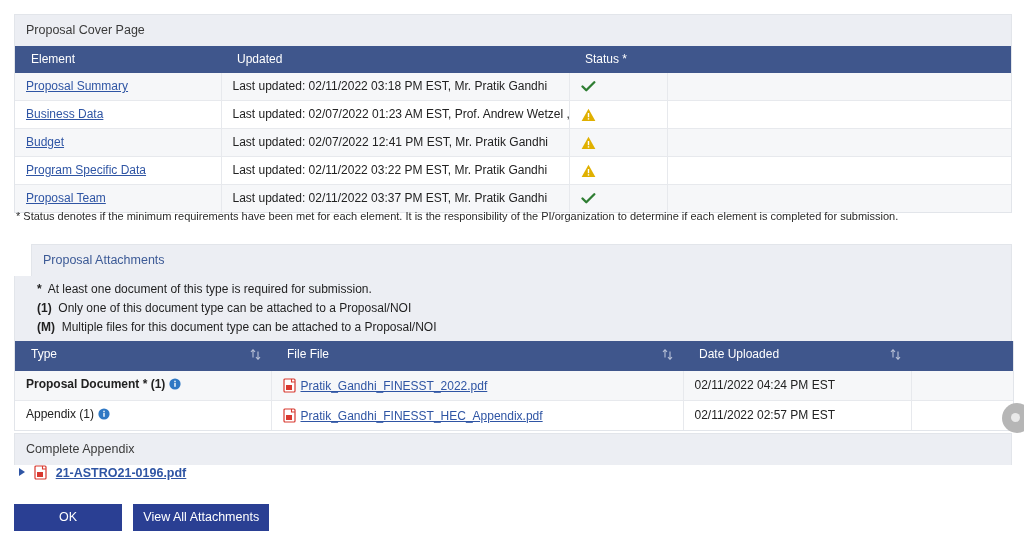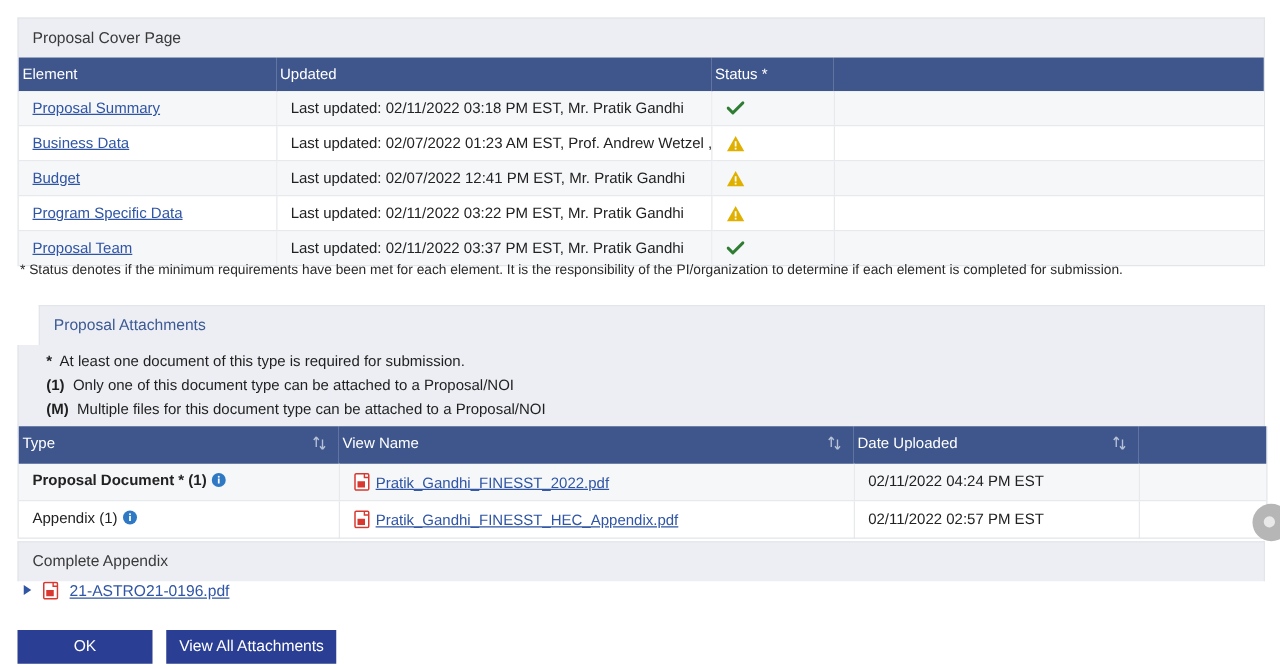--- a/index.html
+++ b/index.html
@@ -48,21 +48,21 @@
     border-collapse: collapse;
     width: 100%;
     table-layout: fixed;
   }
   table.grid thead th {
     background: #3f568c;
     color: #ffffff;
     font-size: 12px;
     font-weight: normal;
     text-align: left;
-    padding: 6px 10px 7px 3px;
+    padding: 6px 10px 7px 16px;
     line-height: 14px;
     border: none;
     vertical-align: middle;
     white-space: nowrap;
   }
   table.grid tbody td {
     font-size: 12px;
     padding: 6px 10px 6px 11px;
     line-height: 15px;
     border-bottom: 1px solid #e7e9ed;
@@ -272,21 +272,21 @@
           <th>
             <span>Type</span>
             <span class="sorticon">
               <svg width="11" height="13" viewBox="0 0 11 13">
                 <path d="M3 9.5 L3 1.5 M3 1.5 L1 4 M3 1.5 L5 4" stroke="#ccd3e4" stroke-width="1.1" fill="none"></path>
                 <path d="M8 3.5 L8 11.5 M8 11.5 L6 9 M8 11.5 L10 9" stroke="#ccd3e4" stroke-width="1.1" fill="none"></path>
               </svg>
             </span>
           </th>
           <th>
-            <span>View Name</span>
+            <span>File File</span>
             <span class="sorticon">
               <svg width="11" height="13" viewBox="0 0 11 13">
                 <path d="M3 9.5 L3 1.5 M3 1.5 L1 4 M3 1.5 L5 4" stroke="#ccd3e4" stroke-width="1.1" fill="none"></path>
                 <path d="M8 3.5 L8 11.5 M8 11.5 L6 9 M8 11.5 L10 9" stroke="#ccd3e4" stroke-width="1.1" fill="none"></path>
               </svg>
             </span>
           </th>
           <th>
             <span>Date Uploaded</span>
             <span class="sorticon">
@@ -329,21 +329,21 @@
             <td></td>
           </tr>
         </tbody>
     </table>
   </div>
 
   <div class="panel" style="left:14px; top:433px; width:998px;">
     <div class="panel-head">Complete Appendix</div>
   </div>
 
-  <div style="position:absolute; left:18px; top:465px;">
+  <div style="position:absolute; left:18px; top:465px;font-weight:bold;">
     <span class="tri">
       <svg width="8" height="10" viewBox="0 0 8 10">
           <path d="M1 1 L7 5 L1 9 Z" fill="#2f55a4"></path>
         </svg>
     </span>
     <span>
       <svg class="pdfico" width="13" height="15" viewBox="0 0 13 15">
         <rect x="1" y="1" width="11" height="13" rx="1" fill="#ffffff" stroke="#d8382f" stroke-width="1.2"></rect>
         <path d="M8.5 1 L8.5 4 L11.8 4" fill="none" stroke="#d8382f" stroke-width="1.1"></path>
         <rect x="3" y="7" width="6" height="5" fill="#d8382f"></rect>

